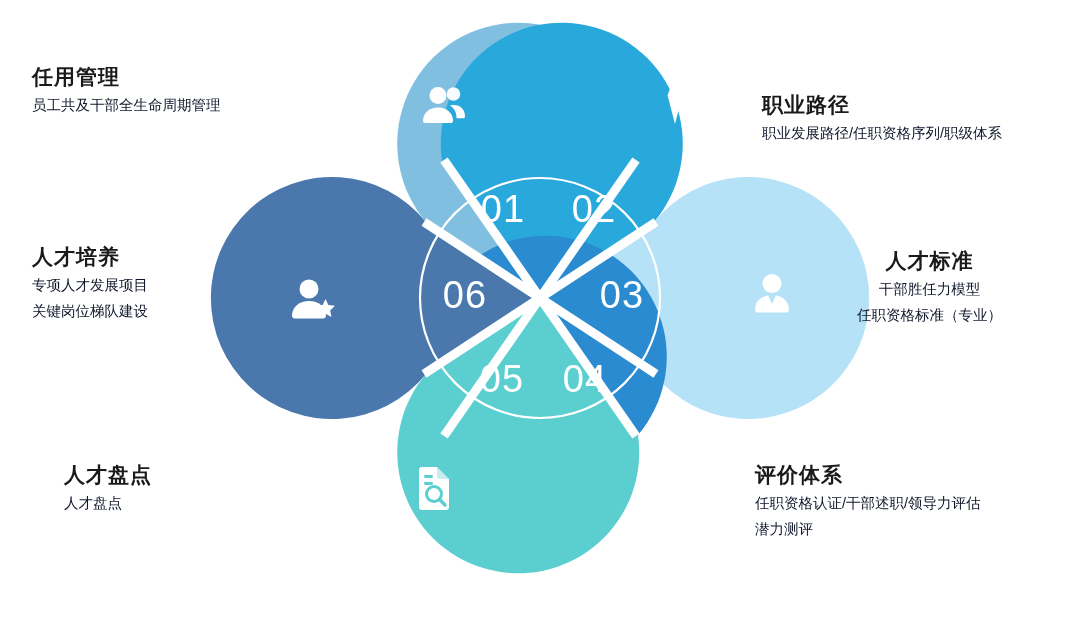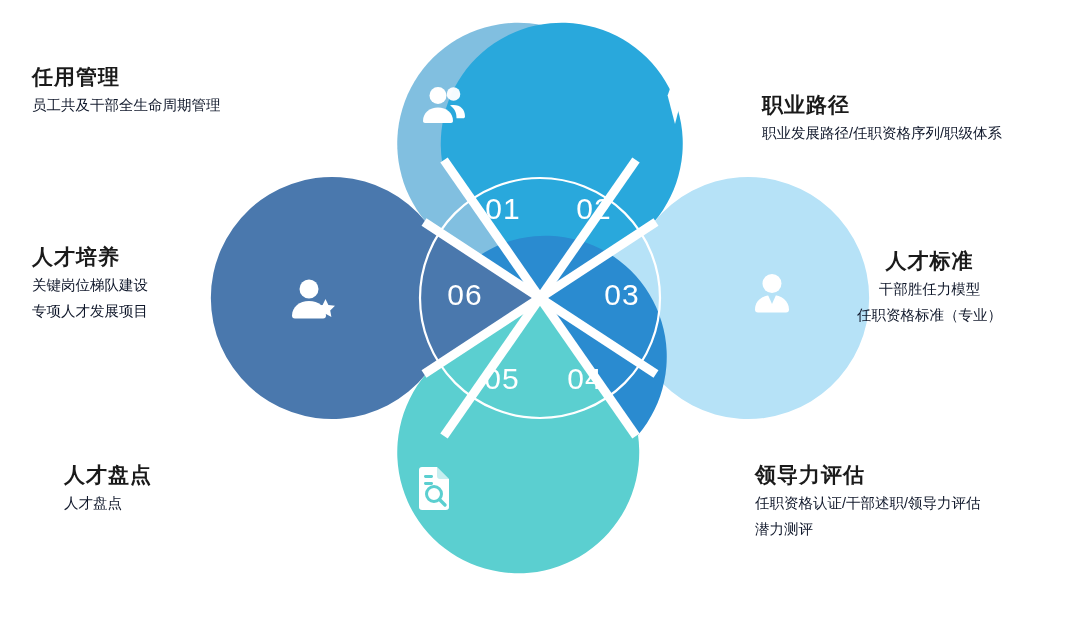--- a/index.html
+++ b/index.html
@@ -22,21 +22,21 @@
   }
   .petal-svg {
     position: absolute;
     left: 0; top: 0;
     width: 1081px;
     height: 626px;
   }
   .num {
     position: absolute;
     color: #ffffff;
-    font-size: 30px;
+    font-size: 38px;
     font-family: "Liberation Sans", sans-serif;
     letter-spacing: 1px;
     transform: translate(-50%, -50%);
     white-space: nowrap;
   }
   .label {
     position: absolute;
     white-space: nowrap;
   }
   .label .title {
@@ -168,29 +168,29 @@
     <div class="sub">职业发展路径/任职资格序列/职级体系</div>
   </div>
 
   <div class="label right" style="left:857px; top:246px;text-align:center;">
     <div class="title">人才标准</div>
     <div class="sub">干部胜任力模型</div>
     <div class="sub">任职资格标准（专业）</div>
   </div>
 
   <div class="label right" style="left:755px; top:460px;">
-    <div class="title">领导力评估</div>
+    <div class="title">评价体系</div>
     <div class="sub">任职资格认证/干部述职/领导力评估</div>
     <div class="sub">潜力测评</div>
   </div>
 
   <div class="label left" style="left:0px; top:460px; width:331px;margin-left:32px;">
     <div class="title">人才盘点</div>
     <div class="sub">人才盘点</div>
   </div>
 
   <div class="label left" style="left:0px; top:242px; width:241px;">
     <div class="title">人才培养</div>
+    <div class="sub">专项人才发展项目</div>
     <div class="sub">关键岗位梯队建设</div>
-    <div class="sub">专项人才发展项目</div>
   </div>
 
 </div>
 
 </body></html>

